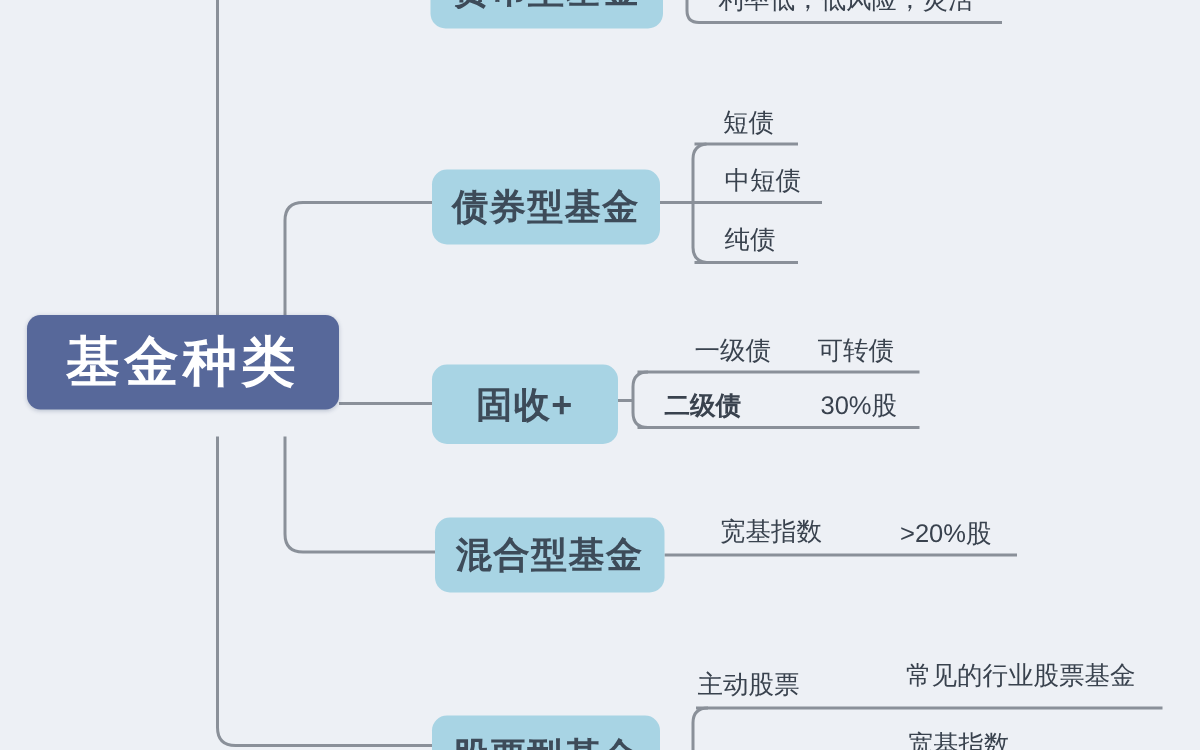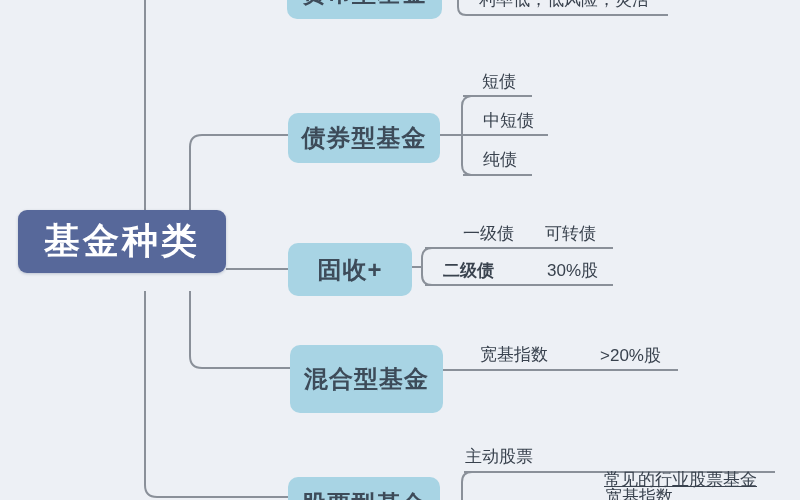--- a/index.html
+++ b/index.html
@@ -51,21 +51,21 @@
     background: var(--node-fill, #a8d4e4);
     border-radius: 10px;
     color: var(--node-text, #3d4b59);
     font-size: 24px;
     font-weight: bold;
     letter-spacing: 1px;
   }
   .bn-money { left: 287px; top: -33px; width: 155px; height: 52px; }
   .bn-bond  { left: 288px; top: 113px; width: 152px; height: 50px; }
   .bn-fixed { left: 288px; top: 243px; width: 124px; height: 53px; }
-  .bn-mixed { left: 290px; top: 345px; width: 153px; height: 68px; }
+  .bn-mixed { left: 290px; top: 345px; width: 153px; height: 50px; }
   .bn-stock { left: 288px; top: 477px; width: 152px; height: 53px; }
   .leaf {
     position: absolute;
     z-index: 2;
     color: var(--child-text, #39424e);
     font-size: 17px;
     line-height: 20px;
     white-space: nowrap;
     font-weight: 500;
   }
@@ -133,16 +133,16 @@
 
   <div class="leaf" style="left:443px; top:224px;margin-left:20px;">一级债</div>
   <div class="leaf" style="left:545px; top:224px;">可转债</div>
   <div class="leaf" style="left:443px; top:261px;font-weight:bold;">二级债</div>
   <div class="leaf" style="left:547px; top:261px;">30%股</div>
 
   <div class="leaf" style="left:480px; top:345px;">宽基指数</div>
   <div class="leaf" style="left:600px; top:346px;">&gt;20%股</div>
 
   <div class="leaf" style="left:465px; top:447px;">主动股票</div>
-  <div class="leaf" style="left:604px; top:470px;text-decoration:underline;">常见的行业股票基金</div>
+  <div class="leaf" style="left:604px; top:441px;">常见的行业股票基金</div>
   <div class="leaf" style="left:605px; top:487px;">宽基指数</div>
 
 </div>
 
 </body></html>

